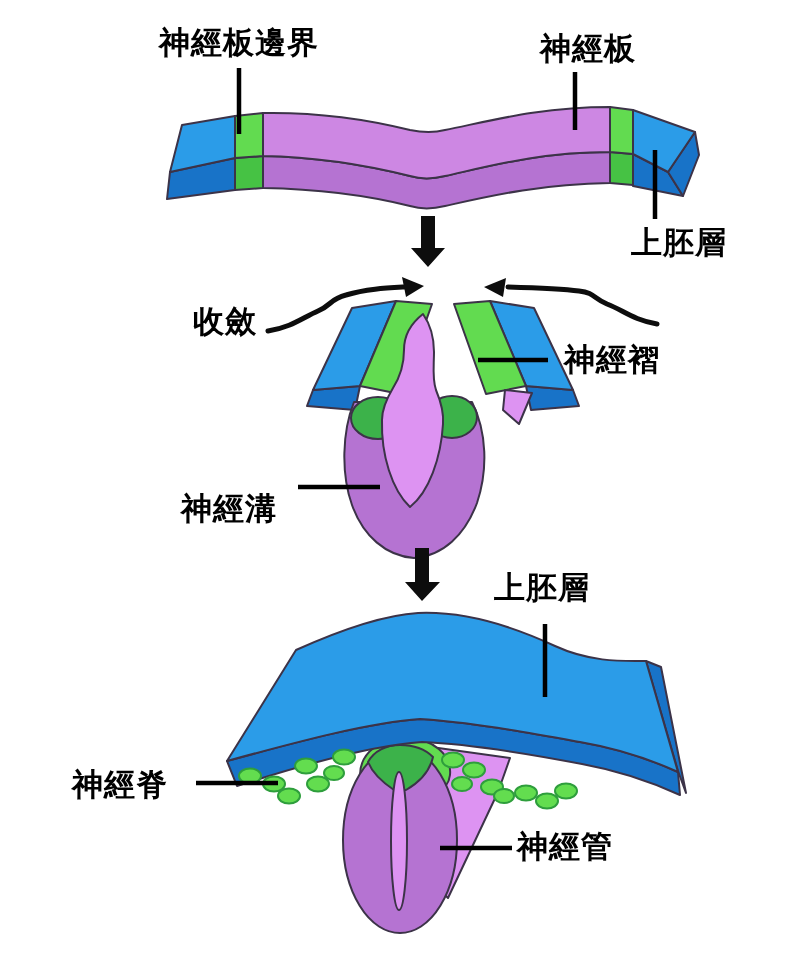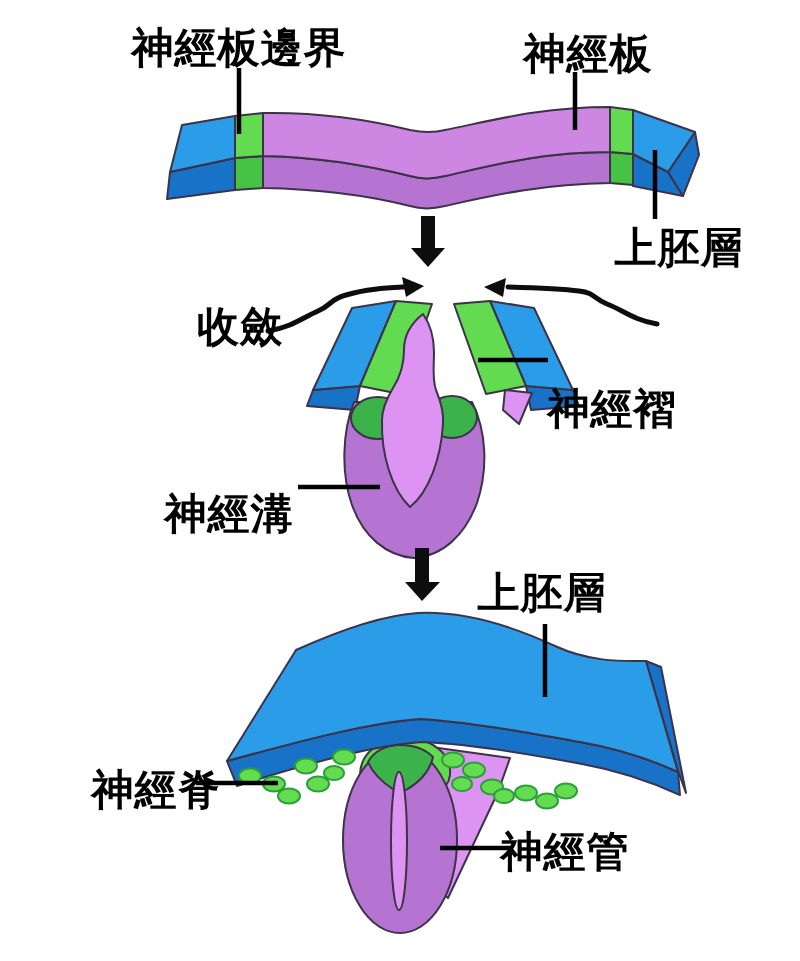--- a/index.html
+++ b/index.html
@@ -1,19 +1,19 @@
 <!DOCTYPE html>
 <html><head>
 <meta charset="utf-8">
 <style>
   html,body{margin:0;padding:0;background:#ffffff;}
   #canvas{position:relative;width:800px;height:961px;background:#ffffff;overflow:hidden;
           font-family:"DejaVu Sans",sans-serif;}
   #art{position:absolute;left:0;top:0;}
-  .lbl{position:absolute;font-weight:700;font-size:42px;line-height:1;color:#000;
+  .lbl{position:absolute;font-weight:700;font-size:31px;line-height:1;color:#000;
        transform:translateX(-50%);white-space:nowrap;letter-spacing:1px;text-align:center;}
   
   .blueTop{fill:#2b9ce8;} .blueDark{fill:#1873c8;}
   .greenTop{fill:#62db50;} .greenFront{fill:#46c244;} .greenDark{fill:#3cb24a;}
   .purpTop{fill:#cd87e3;} .purpDark{fill:#b573d2;} .purpLight{fill:#dd93f2;}
   .cell{fill:#63dd4f;stroke:#2e9e3c;stroke-width:2;}
   .shape{stroke:#3c3348;stroke-width:2;stroke-linejoin:round;}
   .ptr{stroke:#000;stroke-width:4.5;}
   .curve{stroke:#0d0d0d;stroke-width:5;fill:none;stroke-linecap:round;}
   .arrowFill{fill:#0d0d0d;}
@@ -129,20 +129,20 @@
     <line class="ptr" x1="298" y1="487" x2="380" y2="487"></line>
     <line class="ptr" x1="545" y1="624" x2="545" y2="697"></line>
     <line class="ptr" x1="196" y1="783" x2="278" y2="783"></line>
     <line class="ptr" x1="440" y1="848" x2="512" y2="848"></line>
   </g>
 </svg>
 
 <div class="lbl" style="left:239px;top:27px;">神經板邊界</div>
 <div class="lbl" style="left:588px;top:33px;">神經板</div>
 <div class="lbl" style="left:679px;top:227px;">上胚層</div>
-<div class="lbl" style="left:240px;top:306px;">收斂</div>
-<div class="lbl" style="left:612px;top:344px;margin-top:44px;">神經褶</div>
+<div class="lbl" style="left:225px;top:306px;">收斂</div>
+<div class="lbl" style="left:612px;top:344px;">神經褶</div>
 <div class="lbl" style="left:229px;top:493px;">神經溝</div>
 <div class="lbl" style="left:542px;top:572px;">上胚層</div>
-<div class="lbl" style="left:120px;top:769px;margin-left:36px;">神經脊</div>
+<div class="lbl" style="left:120px;top:769px;">神經脊</div>
 <div class="lbl" style="left:565px;top:831px;">神經管</div>
 
 </div>
 
 </body></html>

